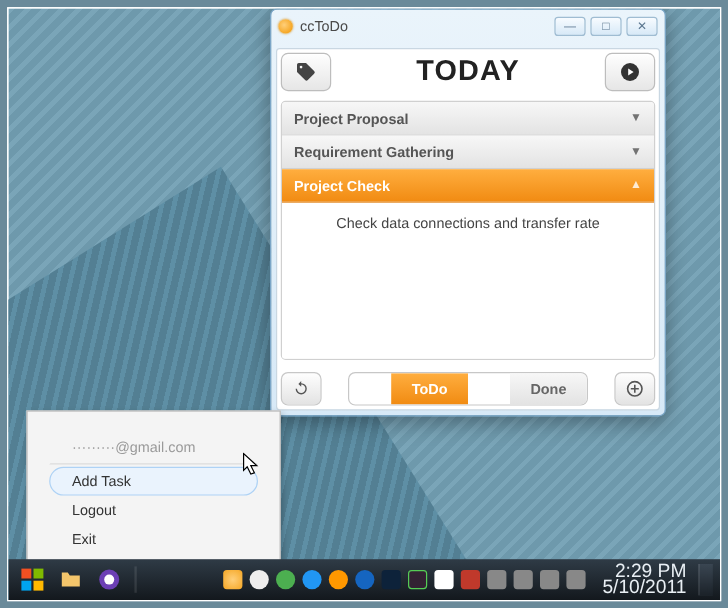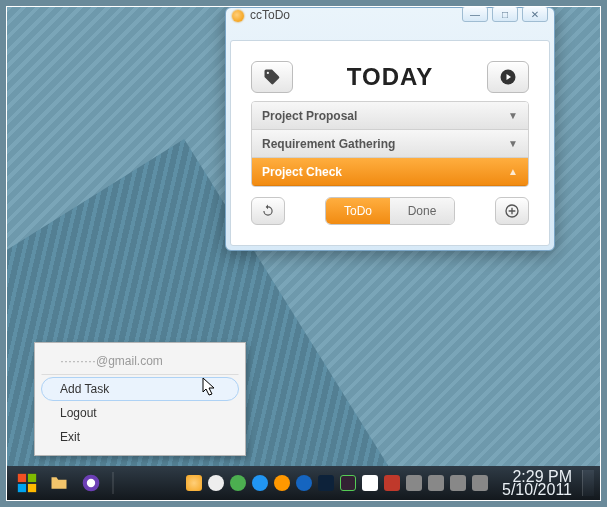--- a/index.html
+++ b/index.html
@@ -49,21 +49,21 @@
     top: 0px;
     width: 330px;
     background: linear-gradient(#eaf4fb,#d7e9f7);
     border: 1px solid #7ba6c7;
     border-radius: 6px;
     box-shadow: 0 4px 18px rgba(0,0,0,0.35);
   }
   .titlebar {
     height: 26px;
     display: flex;
-    align-items: flex-end;
+    align-items: center;
     padding: 14px 6px;
     gap: 6px;
   }
   .titlebar .sun {
     width: 12px; height: 12px; border-radius: 50%;
     background: radial-gradient(circle at 40% 40%, #ffcf7a, #f5a623 70%);
     box-shadow: 0 0 2px #d48806;
   }
   .titlebar .title { color: #4a4a4a; font-size: 12px; }
   .winbtns { margin-left: auto; display: flex; gap: 4px; }
@@ -74,21 +74,21 @@
     background: linear-gradient(#f7fbff,#d7e9f7);
     display: flex; align-items: center; justify-content: center;
     font-size: 10px; color: #5b7790;
     cursor: default;
   }
   .client {
     margin: 4px;
     background: #fff;
     border: 1px solid #c9d7e2;
     border-radius: 3px;
-    padding: 20px;
+    padding: 3px;
     text-align: center;
   }
   .headerrow {
     display: flex;
     align-items: center;
     justify-content: space-between;
     margin-bottom: 8px;
   }
   .iconbtn {
     width: 42px; height: 32px;
@@ -139,46 +139,47 @@
   }
   .toggleset {
     display: flex;
     border: 1px solid #c7c7c7;
     border-radius: 6px;
     overflow: hidden;
   }
   .toggle {
     width: 64px; height: 26px;
     display: flex; align-items: center; justify-content: center;
-    font-weight: 400; font-size: 12px;
+    font-weight: 700; font-size: 12px;
     background: linear-gradient(#f7f7f7,#e3e3e3);
     color: #666;
+    margin-left: 35px;
   }
   .toggle.active {
     background: linear-gradient(#ffae3f,#f18b12);
     color: #fff;
   }
   .smallbtn {
     width: 34px; height: 28px;
     border: 1px solid #c7c7c7;
     border-radius: 6px;
     background: linear-gradient(#fefefe,#e3e3e3);
     display: flex; align-items: center; justify-content: center;
     color: #555; font-size: 14px; font-weight: 700;
   }
 
   
   .ctxmenu {
     position: absolute;
-    left: 27px; top: 335px;
+    left: 15px; top: 335px;
     width: 212px;
     background: #f4f4f4;
     border: 1px solid #b5b5b5;
     box-shadow: 2px 3px 6px rgba(0,0,0,0.25);
-    padding: 6px;
+    padding: 18px;
     font-size: 12px;
   }
   .ctx-item {
     padding: 4px 18px;
     color: #333;
     border: 1px solid transparent;
   }
   .ctx-item.header {
     color: #9a9a9a;
     border-bottom: 1px solid #dcdcdc;
@@ -273,20 +274,21 @@
           <span class="chev">▼</span>
         </div>
         <div class="taskrow">
           <span>Requirement Gathering</span>
           <span class="chev">▼</span>
         </div>
         <div class="taskrow active">
           <span>Project Check</span>
           <span class="chev">▲</span>
         </div>
+        <div class="taskbody">Check data connections and transfer rate</div>
       </div>
 
       <div class="footerrow">
         <div class="smallbtn">
           <svg width="14" height="14" viewBox="0 0 24 24">
               <path fill="#555" d="M12 4V1L8 5l4 4V6a6 6 0 1 1-6 6H4a8 8 0 1 0 8-8z"></path>
             </svg>
         </div>
         <div style="flex:1"></div>
         <div class="toggleset">

